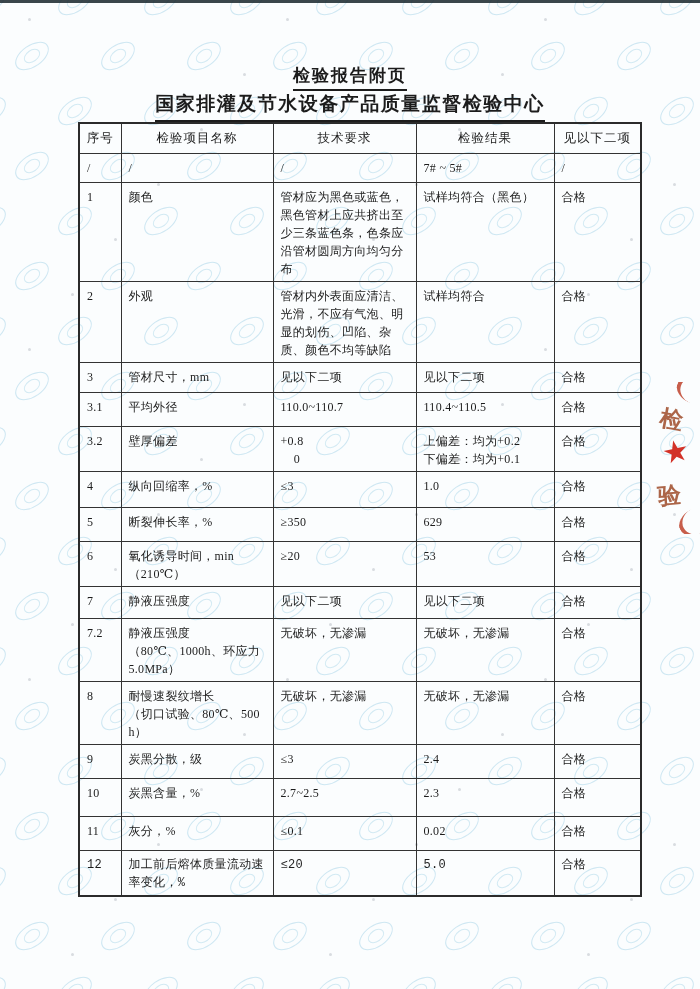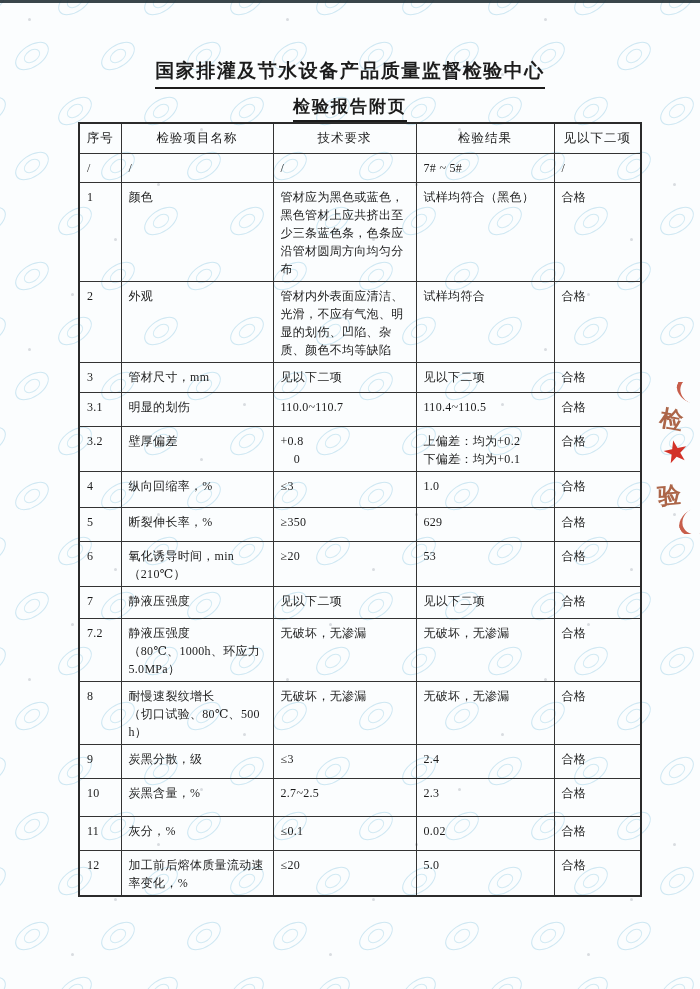--- a/index.html
+++ b/index.html
@@ -594,22 +594,22 @@
         <i></i>
       </div>
       <div class="wm" style="left: 658px; top: 980px;">
         <i></i>
       </div>
     </div>
   <div class="topline"></div>
 
   <div class="content">
     <div class="header">
+      <div><h2 class="subtitle">检验报告附页</h2></div>
       <div><h1 class="title">国家排灌及节水设备产品质量监督检验中心</h1></div>
-      <div><h2 class="subtitle">检验报告附页</h2></div>
     </div>
 
 
     <table class="report">
       <colgroup>
         <col style="width:42px">
           <col style="width:152px">
           <col style="width:143px">
           <col style="width:138px">
           <col style="width:87px">
@@ -647,21 +647,21 @@
           </tr>
           <tr style="height: 30px;">
             <td class="c-no">3</td>
             <td class="c-name">管材尺寸，mm</td>
             <td class="c-req">见以下二项</td>
             <td class="c-res">见以下二项</td>
             <td class="c-ver">合格</td>
           </tr>
           <tr style="height: 34px;">
             <td class="c-no">3.1</td>
-            <td class="c-name">明显的划伤</td>
+            <td class="c-name">平均外径</td>
             <td class="c-req">110.0~110.7</td>
             <td class="c-res">110.4~110.5</td>
             <td class="c-ver">合格</td>
           </tr>
           <tr style="height: 40px;">
             <td class="c-no">3.2</td>
             <td class="c-name">壁厚偏差</td>
             <td class="c-req">+0.8
     0</td>
             <td class="c-res">上偏差：均为+0.2
@@ -727,21 +727,21 @@
             <td class="c-res">2.3</td>
             <td class="c-ver">合格</td>
           </tr>
           <tr style="height: 34px;">
             <td class="c-no">11</td>
             <td class="c-name">灰分，%</td>
             <td class="c-req">≤0.1</td>
             <td class="c-res">0.02</td>
             <td class="c-ver">合格</td>
           </tr>
-          <tr style="height: 38px;">
+          <tr style="height: 38px; font-family: Liberation Mono, monospace;">
             <td class="c-no">12</td>
             <td class="c-name">加工前后熔体质量流动速率变化，%</td>
             <td class="c-req">≤20</td>
             <td class="c-res">5.0</td>
             <td class="c-ver">合格</td>
           </tr>
         </tbody>
     </table>
   </div>
 

